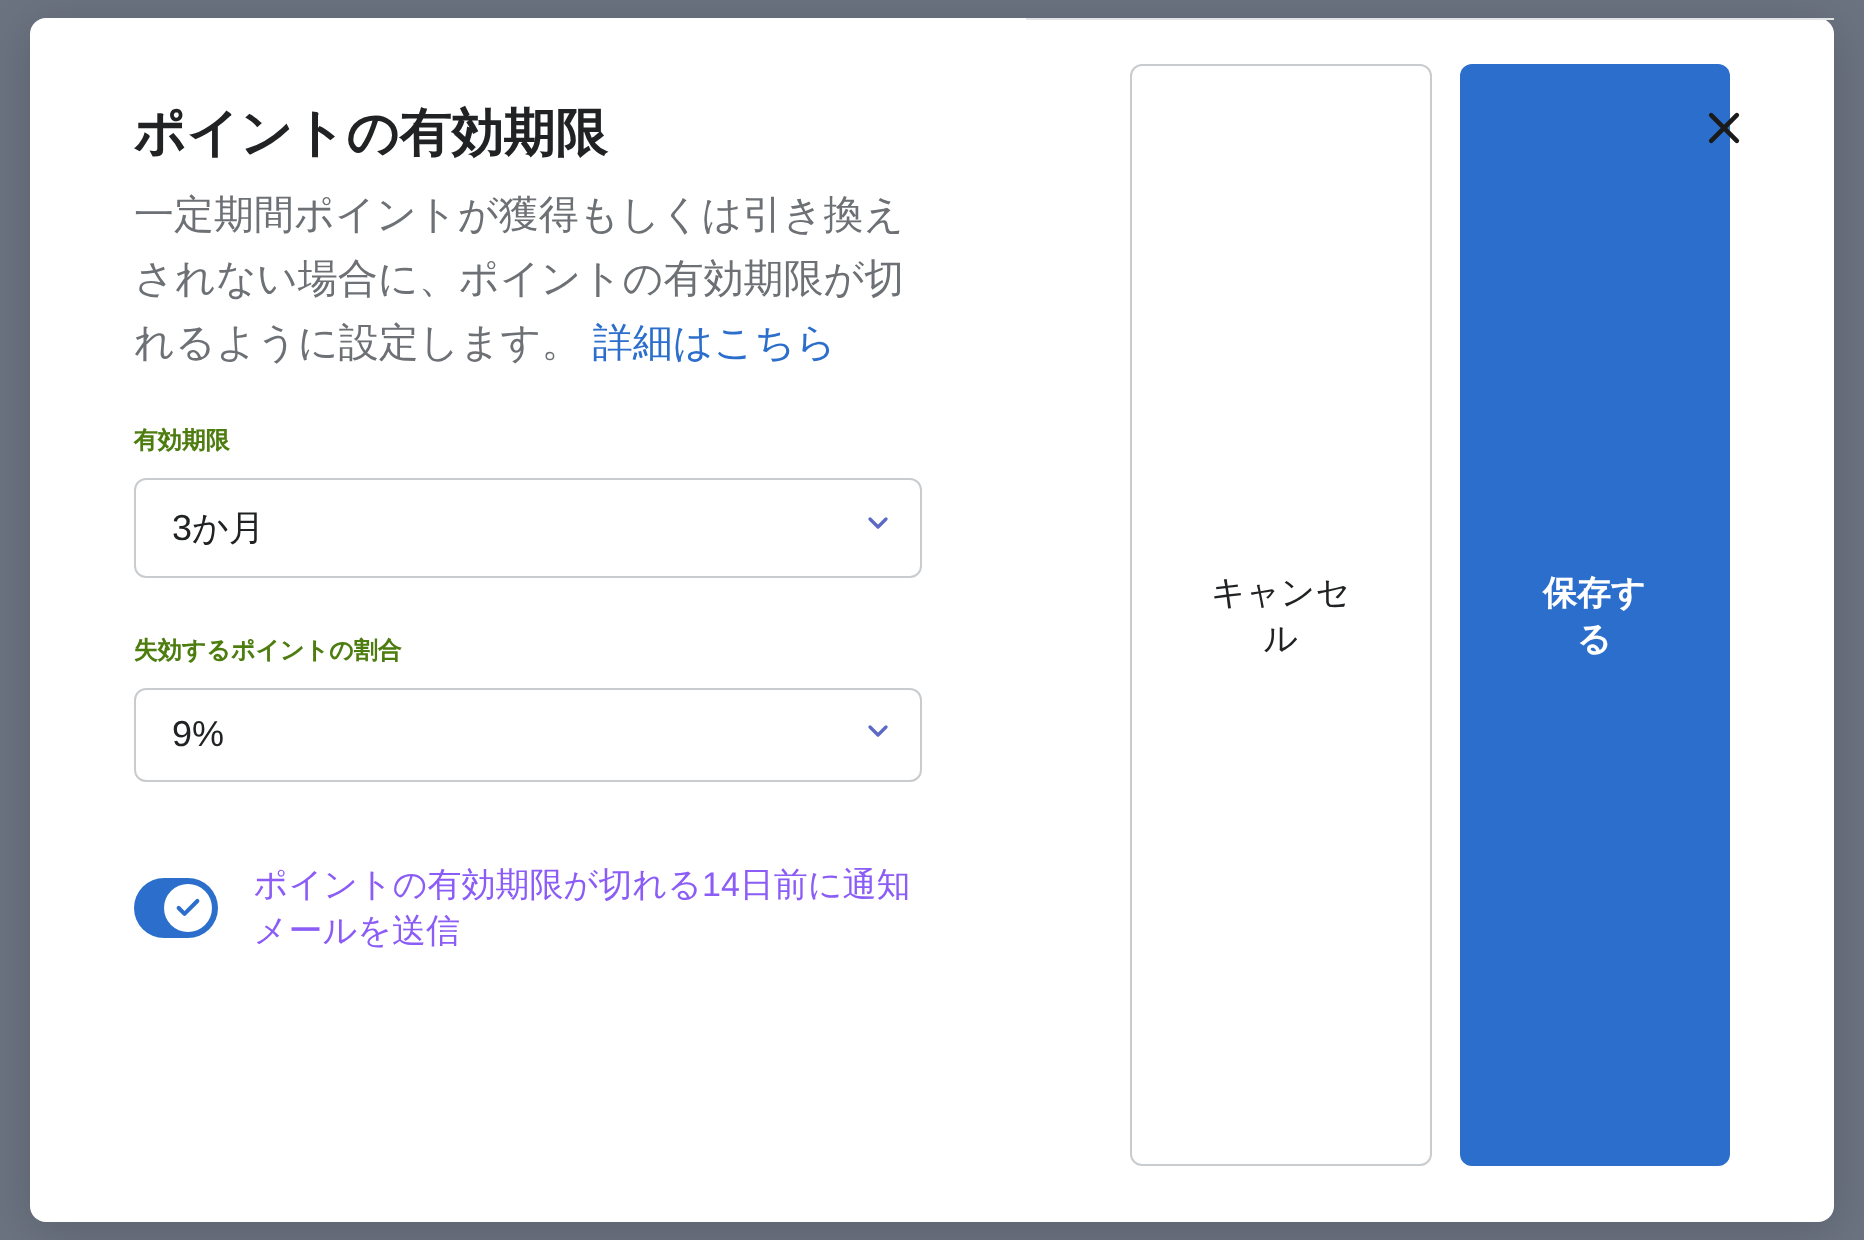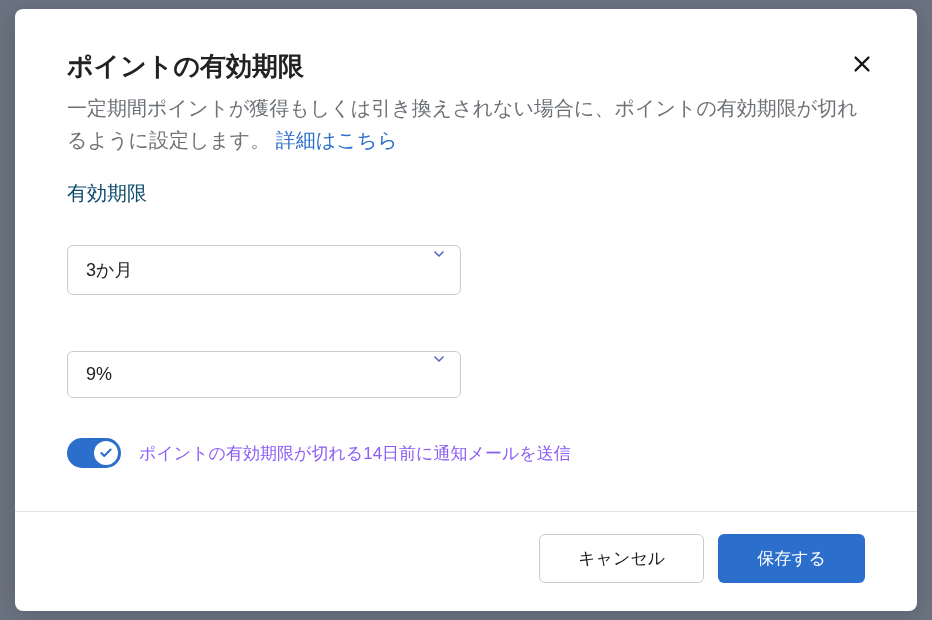--- a/index.html
+++ b/index.html
@@ -11,21 +11,21 @@
       display: flex;
       align-items: center;
       justify-content: center;
     }
     .modal {
       background: #fff;
       border-radius: 8px;
       width: 902px;
       height: 602px;
       display: flex;
-      flex-direction: column;
+      flex-direction: row;
       box-shadow: 0 4px 24px rgba(0,0,0,0.15);
       position: relative;
     }
     .modal-body {
       padding: 40px 52px 20px 52px;
       flex: 1;
     }
     .close-btn {
       position: absolute;
       top: 40px;
@@ -51,41 +51,41 @@
     }
     .link {
       color: #2c6ecb;
       text-decoration: none;
       cursor: pointer;
     }
     .field-group {
       margin-bottom: 28px;
     }
     .field-label {
-      font-size: 20px;
-      color: #0c4a6e;
+      font-size: 12px;
+      color: #4d7c0f;
       margin-bottom: 10px;
       display: block;
+      font-weight: bold;
     }
     .select-wrap {
       position: relative;
       width: 394px;
     }
     .select {
       width: 100%;
       padding: 12px 40px 12px 18px;
       font-size: 18px;
       color: #202223;
       border: 1px solid #c9cccf;
       border-radius: 6px;
       background: #fff;
       appearance: none;
       cursor: pointer;
       text-align: left;
-      margin-top: 28px;
     }
     .select-chevron {
       position: absolute;
       right: 14px;
       top: 50%;
       transform: translateY(-50%);
       pointer-events: none;
       color: #5c6ac4;
     }
     .toggle-row {
@@ -136,21 +136,21 @@
       border: 1px solid transparent;
     }
     .btn-secondary {
       background: #fff;
       color: #202223;
       border-color: #c9cccf;
     }
     .btn-primary {
       background: #2c6ecb;
       color: #fff;
-      font-weight: 400;
+      font-weight: 700;
     }
   </style>
 </head>
 <body>
 
 <div class="modal">
   <button class="close-btn">
     <svg width="22" height="22" viewBox="0 0 24 24" fill="none" stroke="currentColor" stroke-width="2.5" stroke-linecap="round">
         <line x1="5" y1="5" x2="19" y2="19"></line>
         <line x1="19" y1="5" x2="5" y2="19"></line>
@@ -170,20 +170,21 @@
         <button class="select">3か月</button>
         <span class="select-chevron">
           <svg width="16" height="16" viewBox="0 0 24 24" fill="none" stroke="currentColor" stroke-width="2.5" stroke-linecap="round" stroke-linejoin="round">
               <polyline points="6 9 12 15 18 9"></polyline>
             </svg>
         </span>
       </div>
     </div>
 
     <div class="field-group">
+      <label class="field-label">失効するポイントの割合</label>
       <div class="select-wrap">
         <button class="select">9%</button>
         <span class="select-chevron">
           <svg width="16" height="16" viewBox="0 0 24 24" fill="none" stroke="currentColor" stroke-width="2.5" stroke-linecap="round" stroke-linejoin="round">
               <polyline points="6 9 12 15 18 9"></polyline>
             </svg>
         </span>
       </div>
     </div>
 

